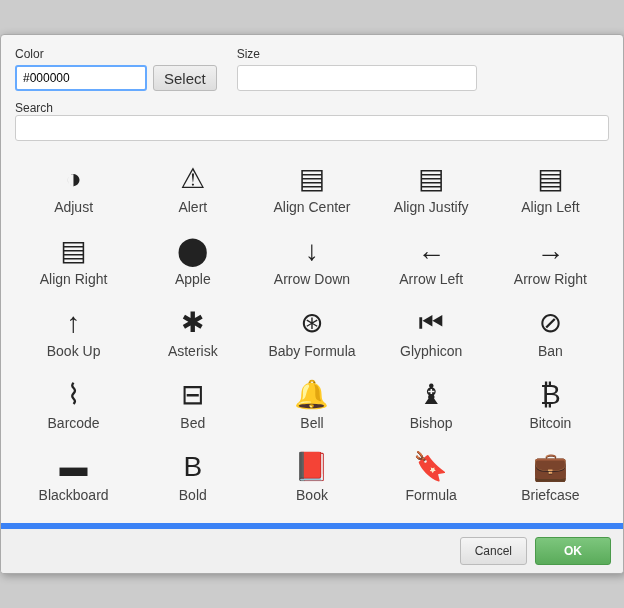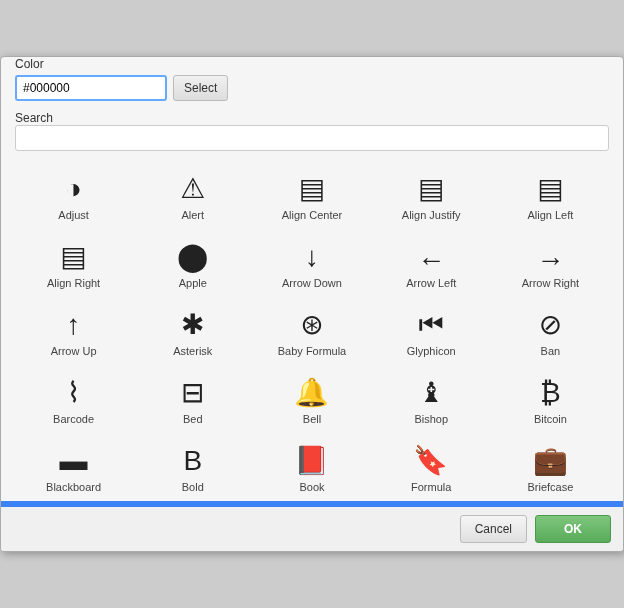--- a/index.html
+++ b/index.html
@@ -31,21 +31,21 @@
       border-radius: 2px;
       display: flex;
       align-items: center;
       justify-content: center;
       cursor: pointer;
       font-size: 10px;
       color: #555;
       font-weight: bold;
     }
     .content {
-      padding: 0 14px;
+      padding: 12px 14px;
     }
     .form-row {
       display: flex;
       gap: 20px;
       margin-bottom: 10px;
       align-items: flex-start;
     }
     .form-group {
       display: flex;
       flex-direction: column;
@@ -54,21 +54,21 @@
     .form-group label {
       font-size: 12px;
       color: #333;
     }
     .color-group {
       display: flex;
       align-items: flex-end;
       gap: 6px;
     }
     .color-input {
-      width: 152px;
+      width: 132px;
       height: 26px;
       padding: 3px 6px;
       border: 2px solid #66aaff;
       border-radius: 3px;
       font-size: 12px;
       outline: none;
       background: white;
     }
     .size-input {
       width: 240px;
@@ -79,21 +79,21 @@
       font-size: 12px;
       background: white;
     }
     .select-btn {
       height: 26px;
       padding: 0 10px;
       background: linear-gradient(to bottom, #f0f0f0, #ddd);
       border: 1px solid #bbb;
       border-radius: 3px;
       cursor: pointer;
-      font-size: 12px;
+      font-size: 15px;
       color: #333;
     }
     .search-group {
       margin-bottom: 12px;
     }
     .search-group label {
       display: block;
       font-size: 12px;
       color: #333;
     }
@@ -122,21 +122,21 @@
       border-radius: 3px;
       transition: background 0.1s;
     }
     .icon-symbol {
       font-size: 28px;
       margin-bottom: 6px;
       color: #222;
       line-height: 1;
     }
     .icon-label {
-      font-size: 11px;
+      font-size: 14px;
       color: #444;
     }
     .footer {
       border-top: 6px solid #3b82f6;
       padding: 8px 12px;
       display: flex;
       justify-content: flex-end;
       gap: 8px;
       background: #f0f0f0;
     }
@@ -169,20 +169,24 @@
 
   <div class="content">
     <div class="form-row">
       <div class="form-group">
         <label>Color</label>
         <div class="color-group">
           <input class="color-input" type="text" value="#000000" style="">
           <button class="select-btn">Select</button>
         </div>
       </div>
+      <div class="form-group">
+        <label>Size</label>
+        <input class="size-input" type="text" style="">
+      </div>
     </div>
 
     <div class="search-group">
       <label>Search</label>
       <input class="search-input" type="text" style="">
     </div>
 
     <div class="icons-grid">
     <div class="icon-cell">
           <div class="icon-symbol">◑</div>
@@ -219,21 +223,21 @@
         <div class="icon-cell">
           <div class="icon-symbol">←</div>
           <div class="icon-label">Arrow Left</div>
         </div>
         <div class="icon-cell">
           <div class="icon-symbol">→</div>
           <div class="icon-label">Arrow Right</div>
         </div>
         <div class="icon-cell">
           <div class="icon-symbol">↑</div>
-          <div class="icon-label">Arrow Up</div>
+          <div class="icon-label">Book Up</div>
         </div>
         <div class="icon-cell">
           <div class="icon-symbol">✱</div>
           <div class="icon-label">Asterisk</div>
         </div>
         <div class="icon-cell">
           <div class="icon-symbol">⊛</div>
           <div class="icon-label">Baby Formula</div>
         </div>
         <div class="icon-cell">

